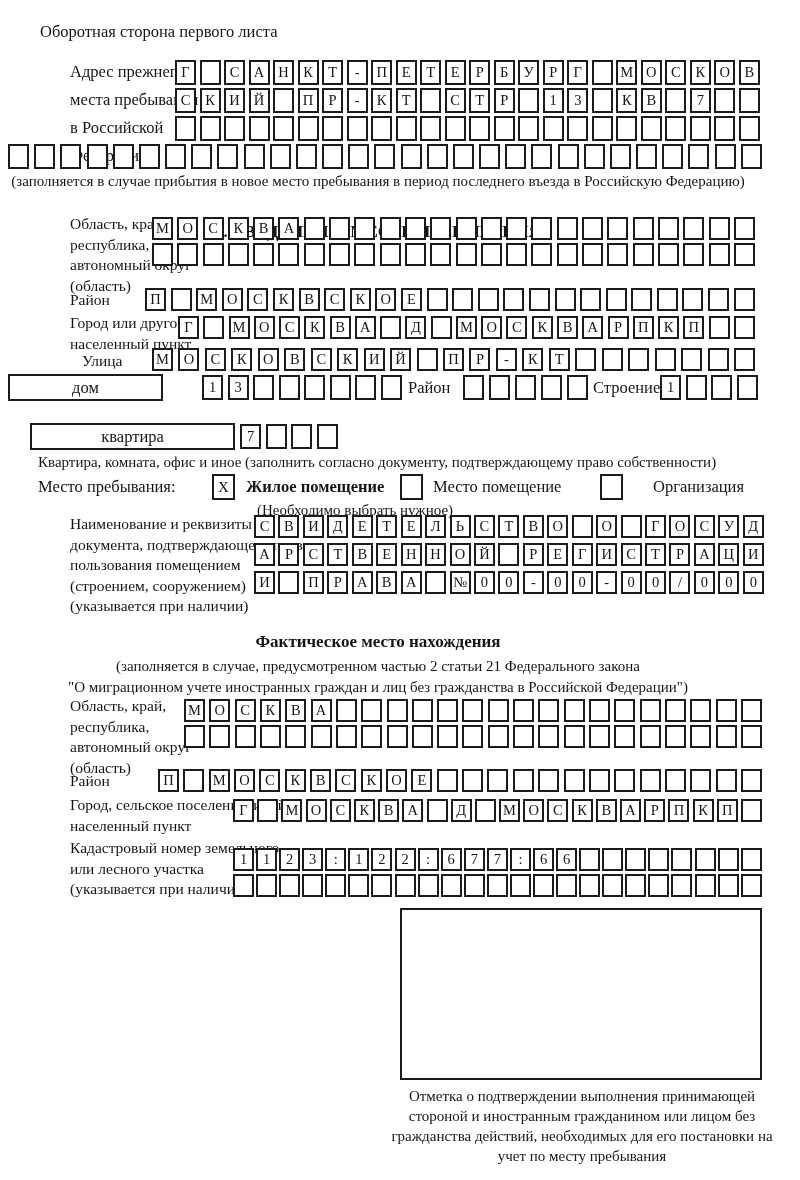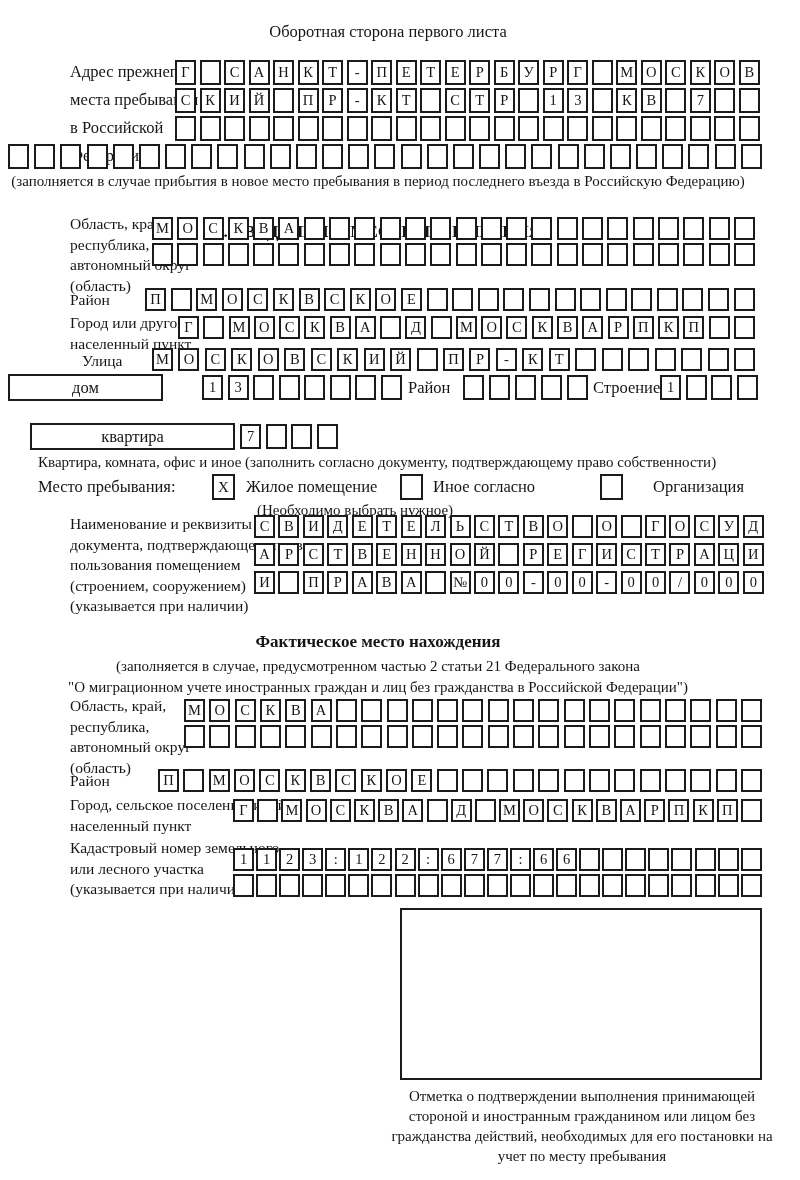--- a/index.html
+++ b/index.html
@@ -22,21 +22,21 @@
   .inlbl{position:absolute;font-size:16.5px;}
   .chk{position:absolute;width:23px;height:26px;border:2px solid #1b1b1b;box-sizing:border-box;
         display:flex;align-items:center;justify-content:center;font-size:15px;background:#fff;}
   .bigbox{position:absolute;border:2px solid #1b1b1b;box-sizing:border-box;background:#fff;}
 </style>
 </head>
 <body>
 
 <div id="page">
 
-  <div class="abs hdr" style="top:22px;left:0;right:64px;text-align:center;padding-left:40px;">Оборотная сторона первого листа</div>
+  <div class="abs hdr" style="top:22px;left:0;right:64px;text-align:left;padding-left:40px;">Оборотная сторона первого листа</div>
 
   <div class="addr-lbl" style="top:58px;left:70px;width:132px;">Адрес прежнего места пребывания в Российской Федерации</div>
   <div class="cellrow lg" style="top:60px;left:175px;width:585px;">
       <div class="cell">Г</div>
       <div class="cell"></div>
       <div class="cell">С</div>
       <div class="cell">А</div>
       <div class="cell">Н</div>
       <div class="cell">К</div>
       <div class="cell">Т</div>
@@ -312,23 +312,23 @@
   <div class="cellrow lg" style="top:424px;left:240px;width:98px;">
       <div class="cell">7</div>
       <div class="cell"></div>
       <div class="cell"></div>
       <div class="cell"></div>
     </div>
   <div class="cap" style="top:454px;left:38px;">Квартира, комната, офис и иное (заполнить согласно документу, подтверждающему право собственности)</div>
 
   <div class="inlbl" style="top:477px;left:38px;">Место пребывания:</div>
   <div class="chk" style="top:474px;left:212px;">X</div>
-  <div class="inlbl" style="top:477px;left:246px;">Жилое помещение</div>
+  <div class="inlbl" style="top:477px;left:246px;font-weight:bold;">Жилое помещение</div>
   <div class="chk" style="top:474px;left:400px;"></div>
-  <div class="inlbl" style="top:477px;left:433px;">Иное согласно</div>
+  <div class="inlbl" style="top:477px;left:433px;">Место помещение</div>
   <div class="chk" style="top:474px;left:600px;"></div>
   <div class="inlbl" style="top:477px;left:653px;">Организация</div>
   <div class="cap" style="top:502px;left:180px;width:350px;text-align:center;">(Необходимо выбрать нужное)</div>
 
   <div class="lbl" style="top:514px;left:70px;width:252px;">Наименование и реквизиты документа, подтверждающего право пользования помещением (строением, сооружением) (указывается при наличии)</div>
   <div class="cellrow" style="top:515px;left:254px;width:510px;">
       <div class="cell">С</div>
       <div class="cell">В</div>
       <div class="cell">И</div>
       <div class="cell">Д</div>

